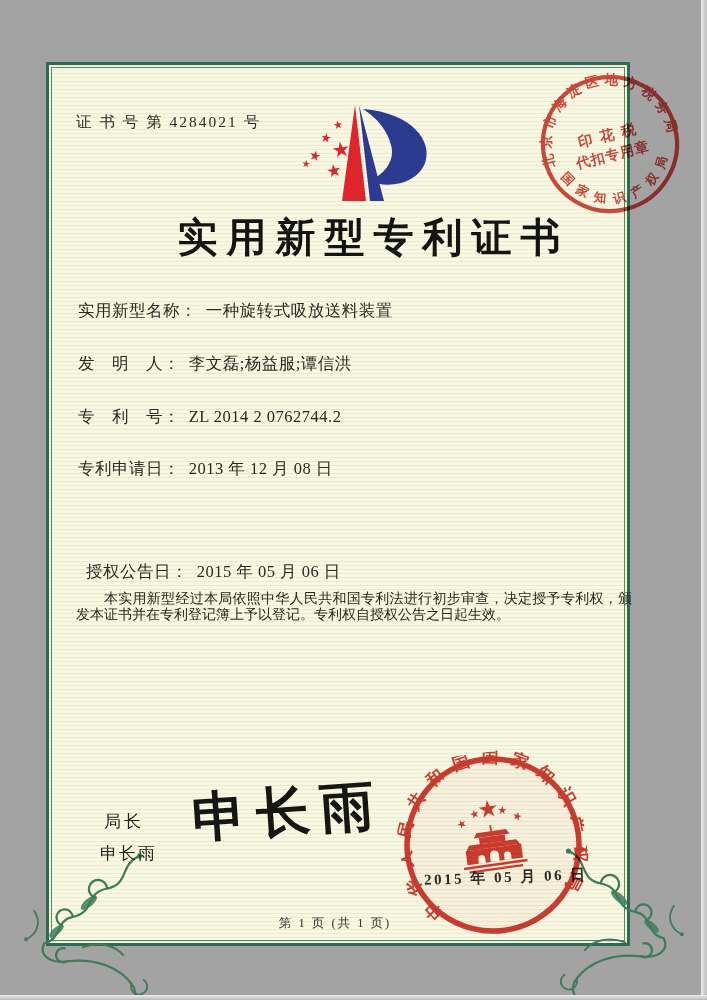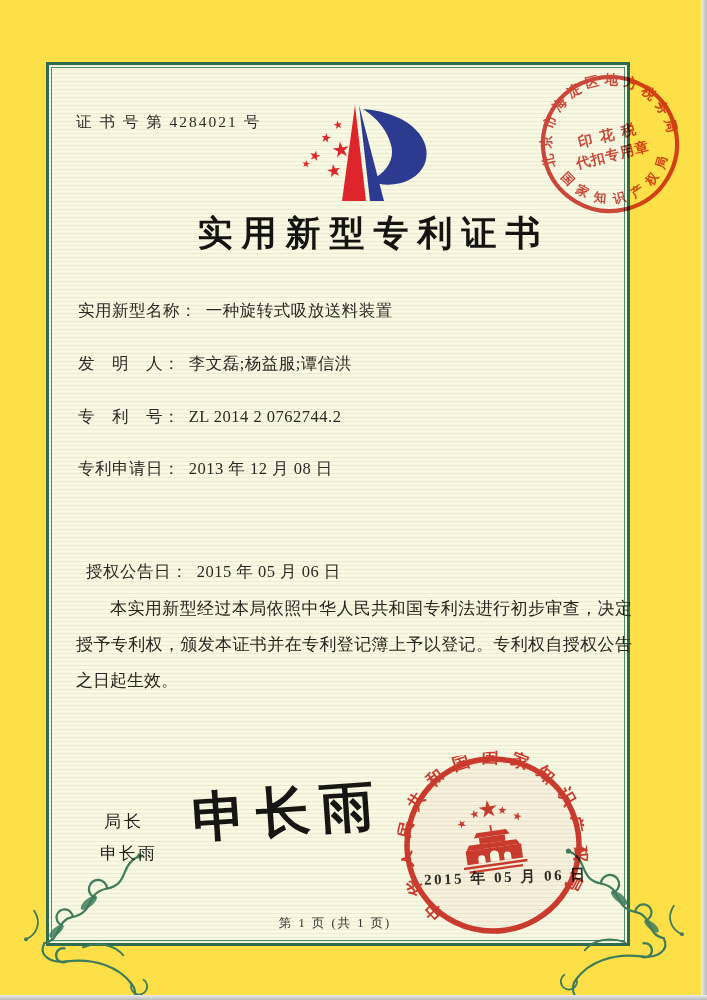--- a/index.html
+++ b/index.html
@@ -1,17 +1,17 @@
 <!DOCTYPE html>
 <html><head>
 <meta charset="utf-8">
 <style>
   html,body { margin:0; padding:0; background:#ffffff; }
   .page {
-    position:relative; width:707px; height:1000px; background:#fde047;
+    position:relative; width:707px; height:1000px; background:#a3a3a3;
     overflow:hidden; font-family:"Liberation Serif", serif; color:#222;
   }
   .edge-r { position:absolute; right:0; top:0; width:6px; height:100%;
     background:linear-gradient(to right,#ececec,#b9b9b9); }
   .edge-b { position:absolute; left:0; bottom:0; width:100%; height:5px;
     background:linear-gradient(#ececec,#b9b9b9); }
 
   .cert-frame {
     position:absolute; left:46px; top:62px; width:578px; height:878px;
     border:3px solid #2e6b50;
@@ -25,31 +25,31 @@
 
   .cert-no { position:absolute; left:76px; top:112px; font-size:15.5px;
     letter-spacing:2px; color:#2d2d28; }
 
   .logo { position:absolute; left:283px; top:96px; width:150px; height:112px; }
 
   .tax-stamp { position:absolute; left:534px; top:68px; width:152px; height:152px;
     transform:rotate(-14deg); mix-blend-mode:multiply; opacity:.92; }
 
   .title { position:absolute; left:12px; right:0; top:210px; text-align:center;
-    font-size:35px; font-weight:700; letter-spacing:9px; color:#141410;padding-left:28px; }
+    font-size:40px; font-weight:700; letter-spacing:9px; color:#141410;padding-left:28px; }
 
   .field-row { position:absolute; left:78px; font-size:16.5px; color:#2a2a24;
     letter-spacing:0.5px; white-space:nowrap; }
   .f1 { top:300px; } .f2 { top:353px; } .f3 { top:406px; }
   .f4 { top:458px; } .f5 { top:510px; } .f6 { top:561px;margin-left:8px; }
   .field-label { display:inline-block; }
   .field-value { display:inline-block; margin-left:4px; }
 
   .body-text { position:absolute; left:76px; top:591px; width:556px;
-    font-size:17px; line-height:36px; text-align:justify; color:#26261e; }
+    font-size:14px; line-height:16px; text-align:justify; color:#26261e; }
   .body-text p { margin:0; text-indent:2em; }
 
   .director-title { position:absolute; left:104px; top:810px; font-size:17px;
     letter-spacing:3px; color:#23231e;font-family:Liberation Mono, monospace; }
   .director-name { position:absolute; left:100px; top:842px; font-size:17px;
     letter-spacing:2px; color:#23231e; }
   .signature { position:absolute; left:192px; top:776px; font-size:54px;
     font-weight:600; letter-spacing:10px; color:#161613;
     transform:rotate(-4deg); white-space:nowrap; }
 

